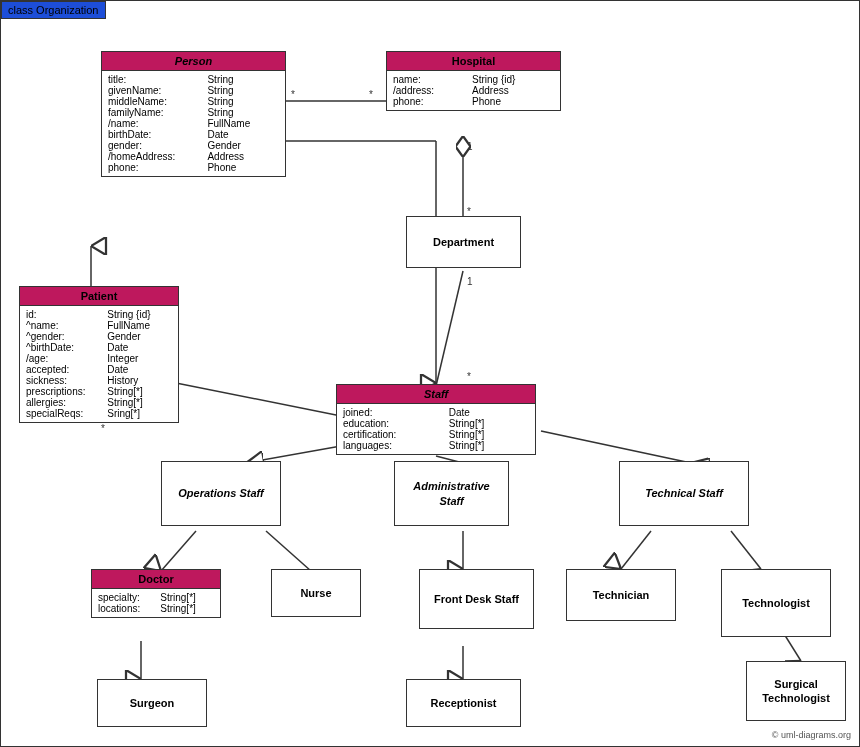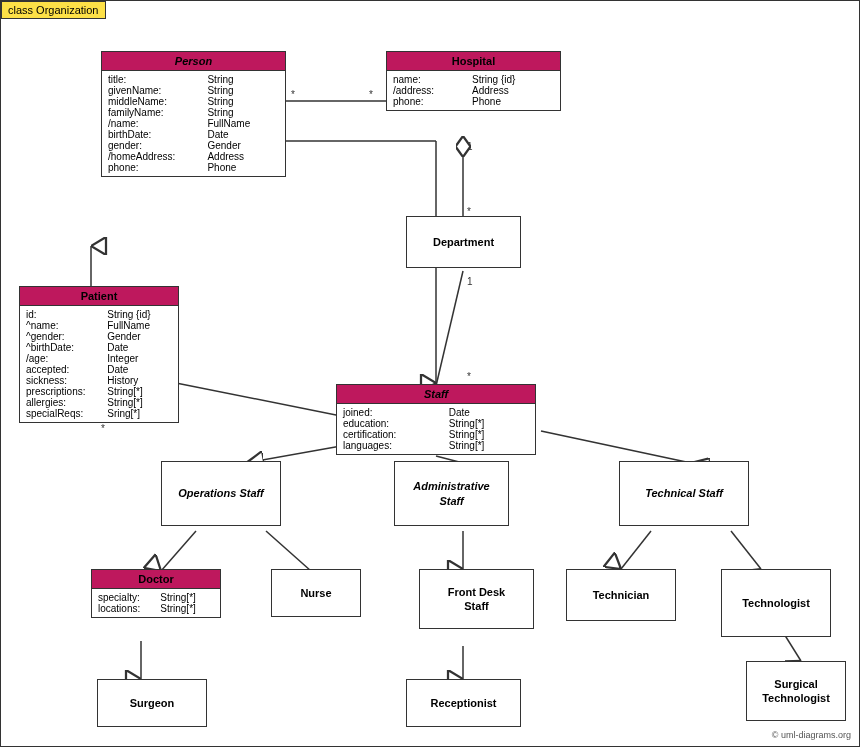--- a/index.html
+++ b/index.html
@@ -17,21 +17,21 @@
       width: 860px;
       height: 747px;
       border: 1.5px solid #333;
       background: #fff;
     }
     .corner-label {
       position: absolute;
       top: 0;
       left: 0;
       border: 1.5px solid #333;
-      background: #fde047;
+      background: #1d4ed8;
       padding: 2px 6px;
       font-size: 11px;
     }
     .uml-class {
       position: absolute;
       border: 1.5px solid #333;
       background: #fff;
       text-align: center;
     }
     .uml-class .class-header {
@@ -61,21 +61,21 @@
     .simple-box {
       position: absolute;
       border: 1.5px solid #333;
       background: #fff;
       text-align: center;
       display: flex;
       align-items: center;
       justify-content: center;
       font-weight: bold;
       font-size: 11px;
-      padding: 16px;
+      padding: 9px;
     }
     .simple-box.italic {
       font-style: italic;
     }
     svg.arrows {
       position: absolute;
       top: 0; left: 0;
       width: 860px;
       height: 747px;
       pointer-events: none;

